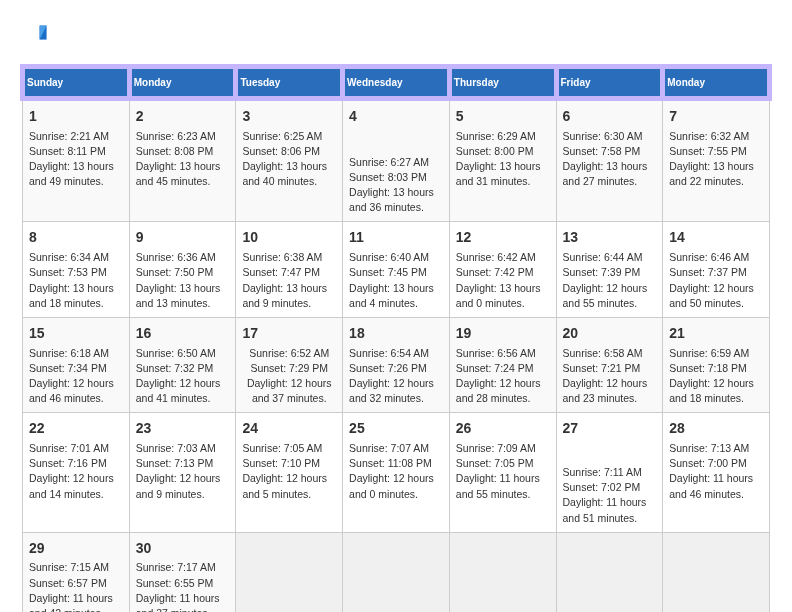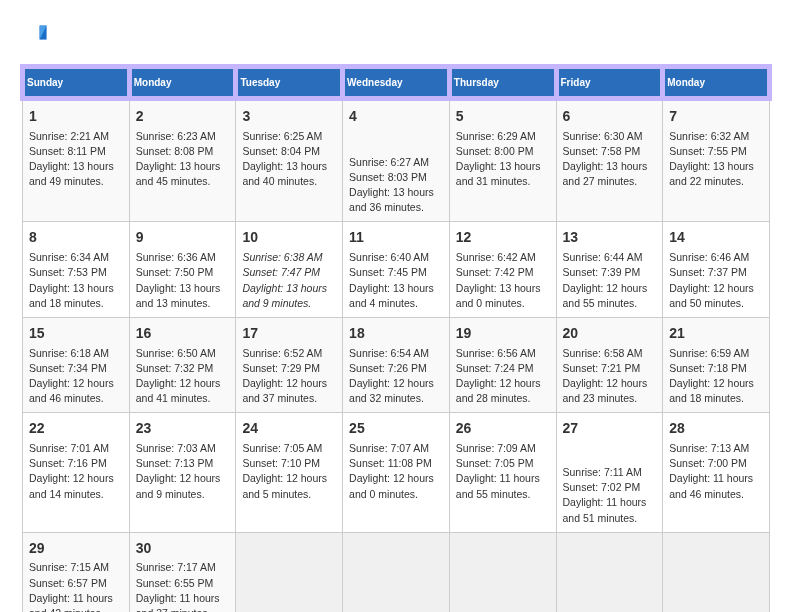--- a/index.html
+++ b/index.html
@@ -136,21 +136,21 @@
         <td>
           <span class="day-num">2</span>
           <div class="day-info" style="white-space: pre-line;">Sunrise: 6:23 AM
 Sunset: 8:08 PM
 Daylight: 13 hours
 and 45 minutes.</div>
         </td>
         <td>
           <span class="day-num">3</span>
           <div class="day-info" style="white-space: pre-line;">Sunrise: 6:25 AM
-Sunset: 8:04 PM
+Sunset: 8:06 PM
 Daylight: 13 hours
 and 40 minutes.</div>
         </td>
         <td>
           <span class="day-num">4</span>
           <div class="day-info" style="white-space: pre-line; margin-top: 28px;">Sunrise: 6:27 AM
 Sunset: 8:03 PM
 Daylight: 13 hours
 and 36 minutes.</div>
         </td>
@@ -186,21 +186,21 @@
         </td>
         <td>
           <span class="day-num">9</span>
           <div class="day-info" style="white-space: pre-line;">Sunrise: 6:36 AM
 Sunset: 7:50 PM
 Daylight: 13 hours
 and 13 minutes.</div>
         </td>
         <td>
           <span class="day-num">10</span>
-          <div class="day-info" style="white-space: pre-line; font-style: italic;">Sunrise: 6:38 AM
+          <div class="day-info" style="white-space: pre-line;">Sunrise: 6:38 AM
 Sunset: 7:47 PM
 Daylight: 13 hours
 and 9 minutes.</div>
         </td>
         <td>
           <span class="day-num">11</span>
           <div class="day-info" style="white-space: pre-line;">Sunrise: 6:40 AM
 Sunset: 7:45 PM
 Daylight: 13 hours
 and 4 minutes.</div>
@@ -237,21 +237,21 @@
         </td>
         <td>
           <span class="day-num">16</span>
           <div class="day-info" style="white-space: pre-line;">Sunrise: 6:50 AM
 Sunset: 7:32 PM
 Daylight: 12 hours
 and 41 minutes.</div>
         </td>
         <td>
           <span class="day-num">17</span>
-          <div class="day-info" style="white-space: pre-line;">Sunrise: 6:52 AM
+          <div class="day-info" style="white-space: pre-line; text-align: center;">Sunrise: 6:52 AM
 Sunset: 7:29 PM
 Daylight: 12 hours
 and 37 minutes.</div>
         </td>
         <td>
           <span class="day-num">18</span>
           <div class="day-info" style="white-space: pre-line;">Sunrise: 6:54 AM
 Sunset: 7:26 PM
 Daylight: 12 hours
 and 32 minutes.</div>

